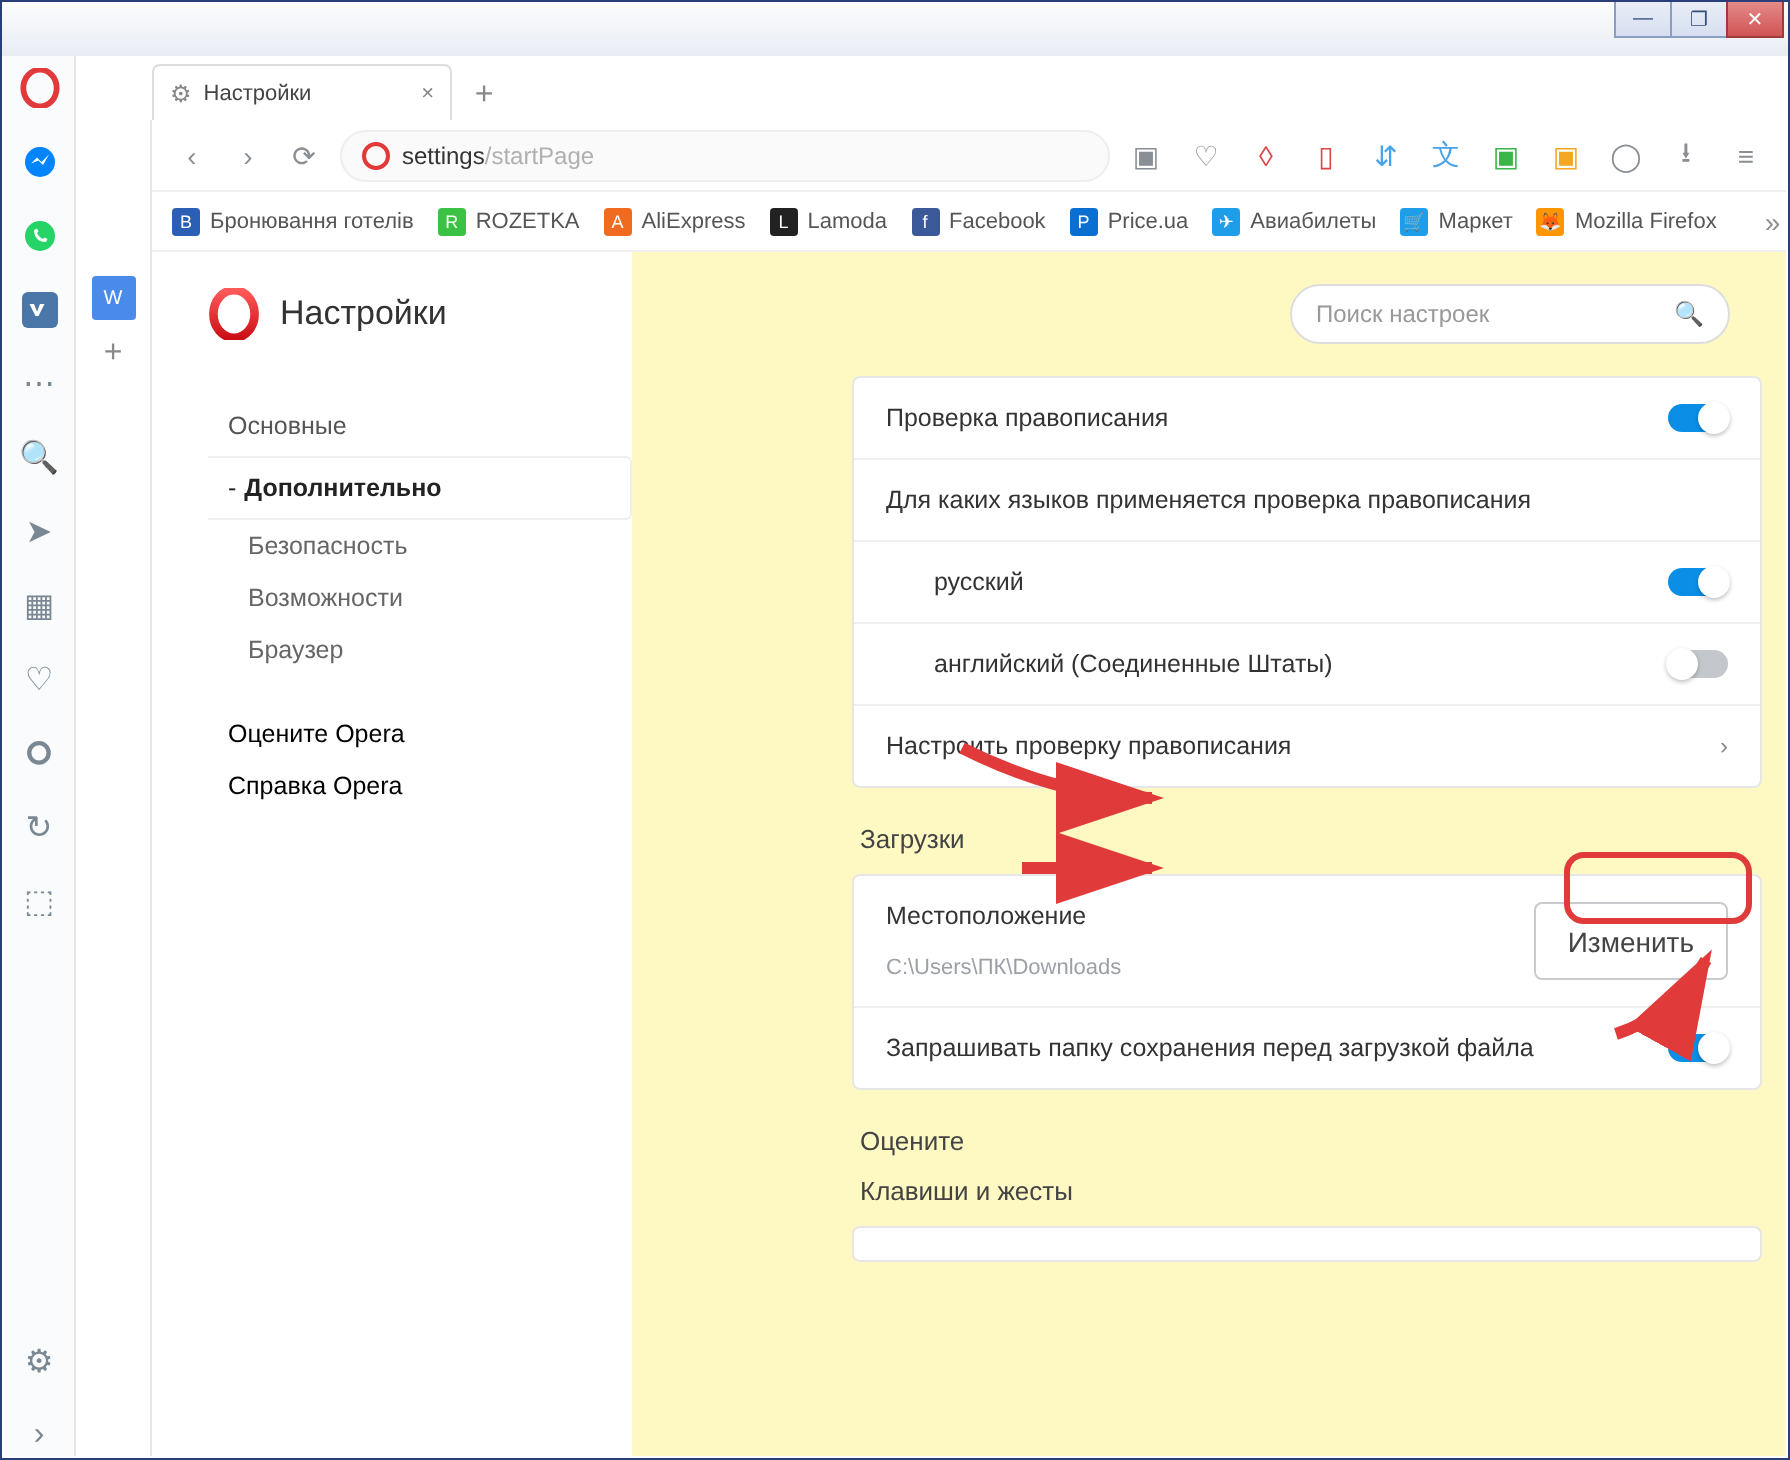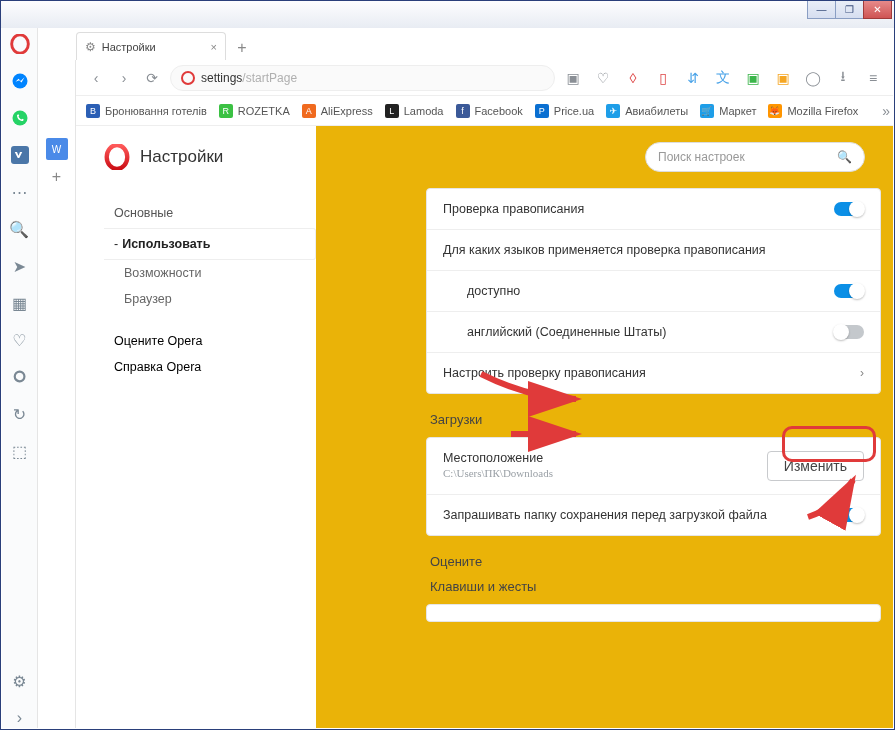--- a/index.html
+++ b/index.html
@@ -51,28 +51,28 @@
 .opera-o { width: 26px; height: 26px; }
 .settings-title { font-size: 17px; font-weight: 400; color: #333; }
 .snav { font-size: 12.5px; }
 .snav .grp-head { padding: 8px 10px; color: #555; cursor:pointer; }
 .snav .grp-head.active { background: #fff; font-weight: 700; color:#222; border:1px solid #eee; border-left:none; border-radius:0 3px 3px 0; }
 .snav .grp-head.active::before { content:"-"; margin-right:4px; font-weight:400; }
 .snav .sub { padding: 6px 10px 6px 20px; color: #666; cursor:pointer; }
 .snav .lnk { padding: 6px 10px; color: #000000; cursor:pointer; }
 .snav .sep { height: 16px; }
 
-.settings-body { flex:1; background:#eab308; padding:0 12px 12px 0; overflow:auto; position:relative; }
+.settings-body { flex:1; background:#fef9c3; padding:0 12px 12px 0; overflow:auto; position:relative; }
 .search-row { position:absolute; top:16px; right:28px; width:220px; }
 .search-box { height:30px; border:1px solid #ddd; border-radius:15px; background:#fff; display:flex; align-items:center; padding:0 12px; font-size:12px; color:#999; justify-content:space-between; }
 .panel { margin-left: 110px; margin-top: 62px; }
 .card { background:#fff; border:1px solid #e6e6e6; border-radius:4px; margin-bottom:18px; }
 .card .row { padding: 13px 16px; display:flex; justify-content:space-between; font-size:12.5px; color:#333; }
 .card .row + .row { border-top:1px solid #eee; }
-.card .row .sub-text { font-size:11px; color:#9aa0a6; margin-top:2px;font-family:Liberation Serif, serif; }
+.card .row .sub-text { font-size:11px; color:#9aa0a6; margin-top:13px; }
 .indent { padding-left:40px !important; }
 .section-title { font-size:13px; color:#444; margin: 0 0 10px 4px; font-weight:400; }
 .section-title.mt { margin-top:6px; }
 
 .toggle { width:30px; height:14px; border-radius:7px; background:#c4c8cc; position:relative; cursor:pointer; }
 .toggle .knob { width:16px; height:16px; background:#fff; border-radius:50%; box-shadow:0 1px 2px rgba(0,0,0,.25); position:absolute; top:-1px; left:-1px; transition:.15s; }
 .toggle.on { background:#0b8fe6; }
 .toggle.on .knob { left:15px; }
 
 .chev { color:#888; font-size:12px; }
@@ -221,21 +221,22 @@
                 <stop offset="0" stop-color="#ff5a5a"></stop>
                 <stop offset="1" stop-color="#cc0f16"></stop>
               </linearGradient>
             </defs>
             <ellipse cx="12" cy="12" rx="9.5" ry="11" fill="none" stroke="url(#og)" stroke-width="4"></ellipse>
           </svg>
         <div class="settings-title">Настройки</div>
       </div>
       <div class="snav">
         <div class="grp-head">Основные</div>
-        <div class="grp-head active">Использовать</div>
+        <div class="grp-head active">Дополнительно</div>
+        <div class="sub">Безопасность</div>
         <div class="sub">Возможности</div>
         <div class="sub">Браузер</div>
         <div class="sep"></div>
         <div class="lnk">Оцените Opera</div>
         <div class="lnk">Справка Opera</div>
       </div>
     </div>
 
     <div class="settings-body">
       <div class="search-row">
@@ -250,21 +251,21 @@
           <div class="row">
             <span>Проверка правописания</span>
             <div class="toggle on">
                 <div class="knob"></div>
               </div>
           </div>
           <div class="row">
             <span>Для каких языков применяется проверка правописания</span>
           </div>
           <div class="row indent">
-            <span>доступно</span>
+            <span>русский</span>
             <div class="toggle on">
                 <div class="knob"></div>
               </div>
           </div>
           <div class="row indent">
             <span>английский (Соединенные Штаты)</span>
             <div class="toggle">
                 <div class="knob"></div>
               </div>
           </div>

